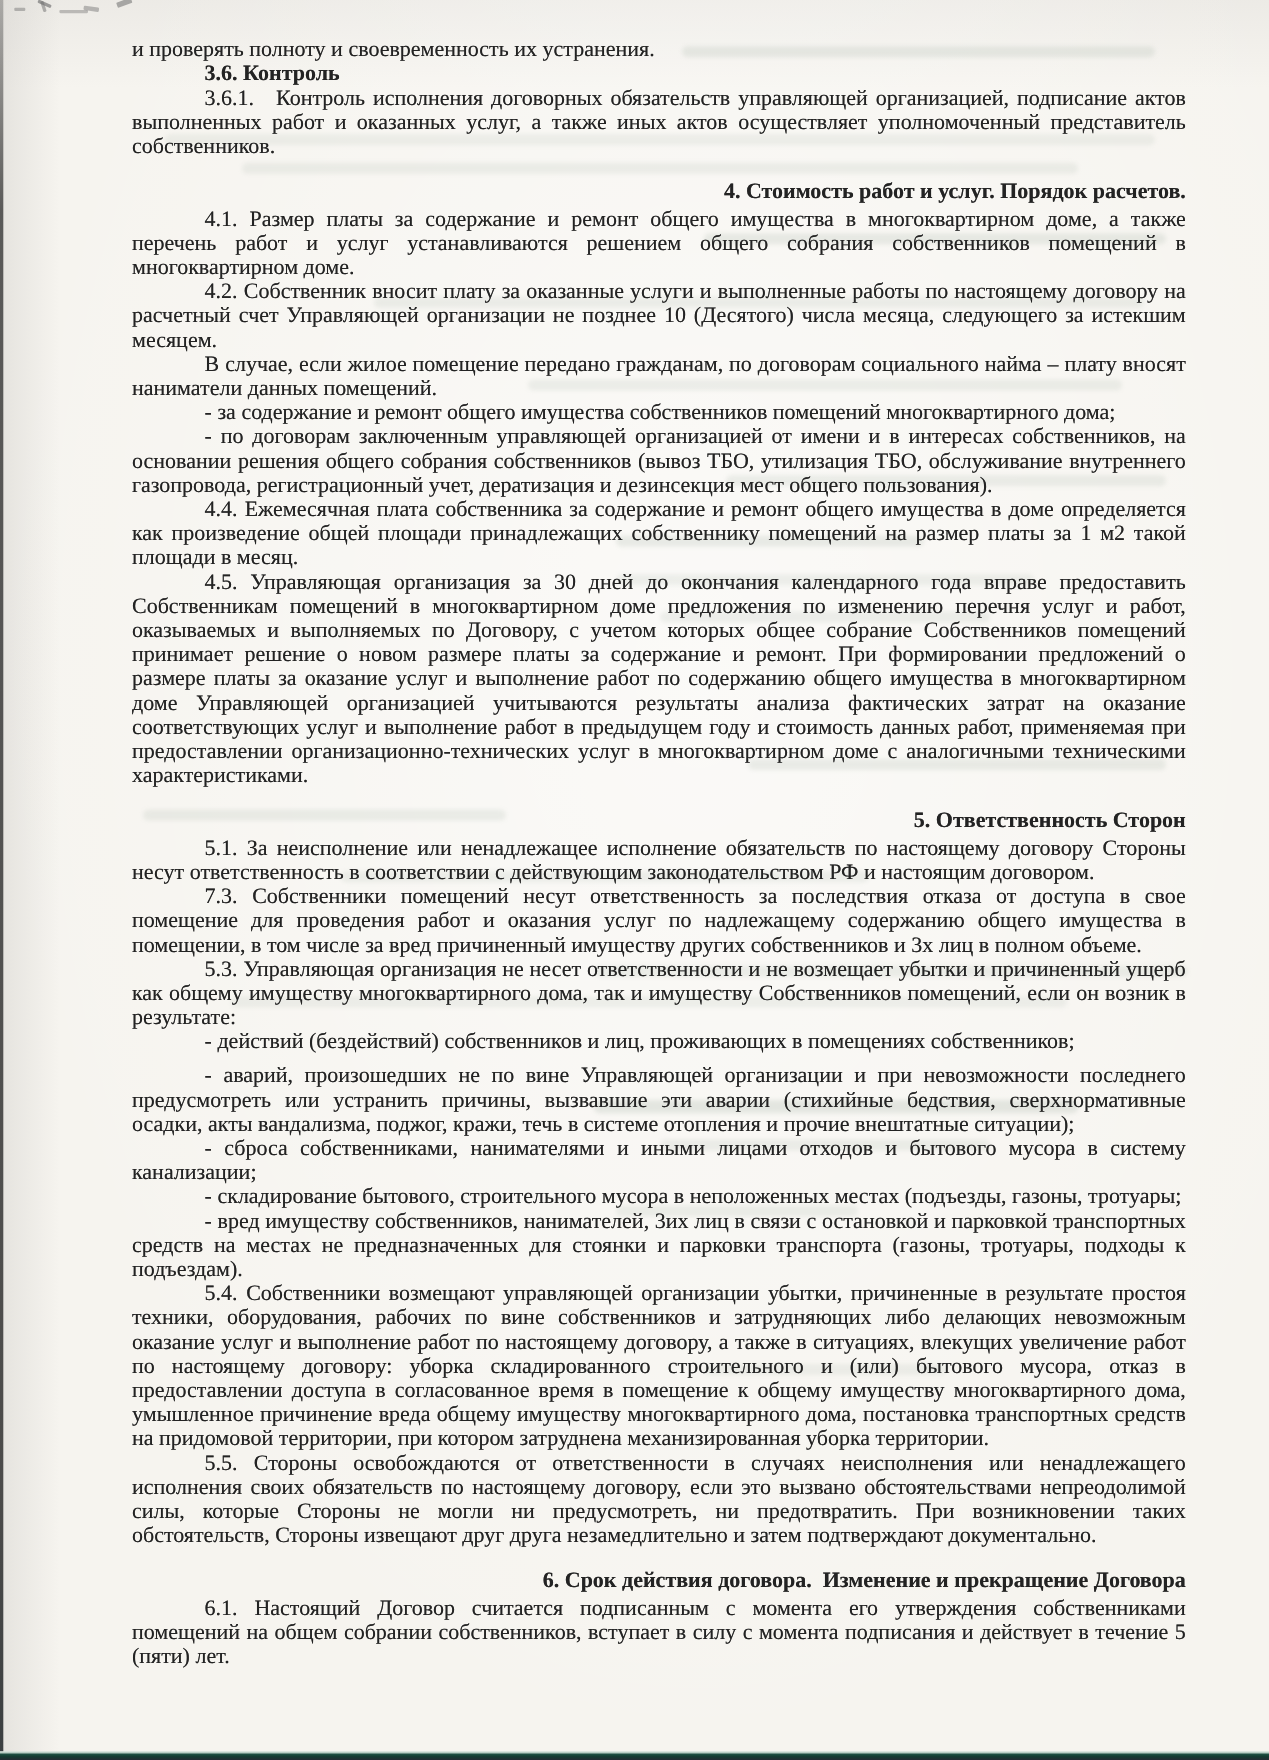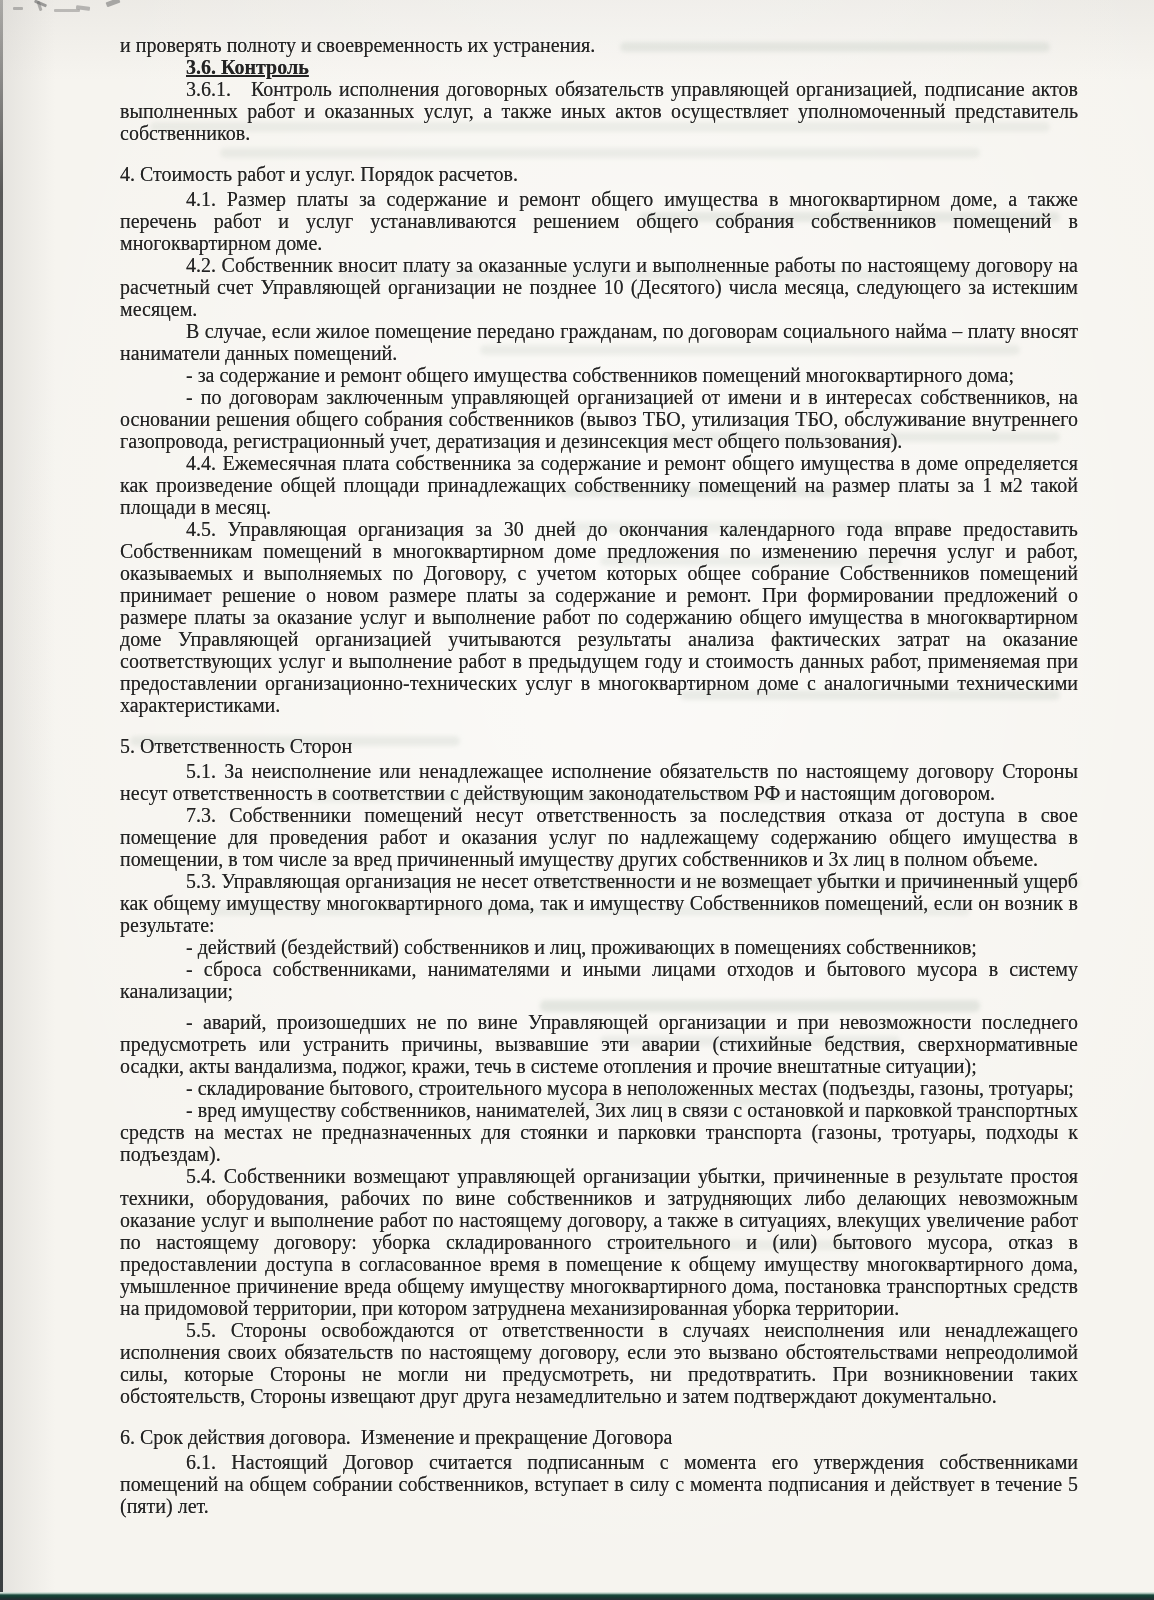--- a/index.html
+++ b/index.html
@@ -24,22 +24,22 @@
     font-size: 20px;
     line-height: 22px;
     z-index: 2;
     text-shadow: 0 0 0.6px rgba(45,45,45,0.65);
   }
   .block { margin: 0; }
   .plain      { text-align: justify; }
   .para       { text-align: justify; text-indent: 66px; }
   .bullet     { text-align: justify; text-indent: 66px; }
   .bullet-gap { text-align: justify; text-indent: 66px; margin-top: 9px; }
-  .subheading { font-weight: bold; text-indent: 66px; text-decoration: underline; }
-  .heading    { font-weight: normal; text-align: left; margin-top: 19px; margin-bottom: 3px; }
+  .subheading { font-weight: bold; text-indent: 66px; }
+  .heading    { font-weight: bold; text-align: right; margin-top: 19px; margin-bottom: 3px; }
 
   
   .edge-line-left {
     position: absolute; left: 0; top: 0; bottom: 0; width: 3px; z-index: 3;
     background: linear-gradient(180deg, rgba(70,70,70,0.35) 0%, rgba(55,55,55,0.8) 12%, rgba(48,48,48,0.85) 85%, rgba(40,45,48,0.9) 100%);
   }
   .bottom-strip {
     position: absolute; left: 0; right: 0; bottom: 0; height: 8px; z-index: 4;
     background: linear-gradient(180deg, #d9e3dc 0%, #cfded6 12%, #1a4a3d 38%, #153a31 62%, #252b33 100%);
   }
@@ -92,21 +92,21 @@
     <div class="block para">В случае, если жилое помещение передано гражданам, по договорам социального найма – плату вносят наниматели данных помещений.</div>
     <div class="block bullet">- за содержание и ремонт общего имущества собственников помещений многоквартирного дома;</div>
     <div class="block bullet">- по договорам заключенным управляющей организацией от имени и в интересах собственников, на основании решения общего собрания собственников (вывоз ТБО, утилизация ТБО, обслуживание внутреннего газопровода, регистрационный учет, дератизация и дезинсекция мест общего пользования).</div>
     <div class="block para">4.4. Ежемесячная плата собственника за содержание и ремонт общего имущества в доме определяется как произведение общей площади принадлежащих собственнику помещений на размер платы за 1 м2 такой площади в месяц.</div>
     <div class="block para">4.5. Управляющая организация за 30 дней до окончания календарного года вправе предоставить Собственникам помещений в многоквартирном доме предложения по изменению перечня услуг и работ, оказываемых и выполняемых по Договору, с учетом которых общее собрание Собственников помещений принимает решение о новом размере платы за содержание и ремонт. При формировании предложений о размере платы за оказание услуг и выполнение работ по содержанию общего имущества в многоквартирном доме Управляющей организацией учитываются результаты анализа фактических затрат на оказание соответствующих услуг и выполнение работ в предыдущем году и стоимость данных работ, применяемая при предоставлении организационно-технических услуг в многоквартирном доме с аналогичными техническими характеристиками.</div>
     <div class="block heading">5. Ответственность Сторон</div>
     <div class="block para">5.1. За неисполнение или ненадлежащее исполнение обязательств по настоящему договору Стороны несут ответственность в соответствии с действующим законодательством РФ и настоящим договором.</div>
     <div class="block para">7.3. Собственники помещений несут ответственность за последствия отказа от доступа в свое помещение для проведения работ и оказания услуг по надлежащему содержанию общего имущества в помещении, в том числе за вред причиненный имуществу других собственников и 3х лиц в полном объеме.</div>
     <div class="block para">5.3. Управляющая организация не несет ответственности и не возмещает убытки и причиненный ущерб как общему имуществу многоквартирного дома, так и имуществу Собственников помещений, если он возник в результате:</div>
     <div class="block bullet">- действий (бездействий) собственников и лиц, проживающих в помещениях собственников;</div>
+    <div class="block bullet-gap">- аварий, произошедших не по вине Управляющей организации и при невозможности последнего предусмотреть или устранить причины, вызвавшие эти аварии (стихийные бедствия, сверхнормативные осадки, акты вандализма, поджог, кражи, течь в системе отопления и прочие внештатные ситуации);</div>
     <div class="block bullet">- сброса собственниками, нанимателями и иными лицами отходов и бытового мусора в систему канализации;</div>
-    <div class="block bullet-gap">- аварий, произошедших не по вине Управляющей организации и при невозможности последнего предусмотреть или устранить причины, вызвавшие эти аварии (стихийные бедствия, сверхнормативные осадки, акты вандализма, поджог, кражи, течь в системе отопления и прочие внештатные ситуации);</div>
     <div class="block bullet">- складирование бытового, строительного мусора в неположенных местах (подъезды, газоны, тротуары;</div>
     <div class="block bullet">- вред имуществу собственников, нанимателей, 3их лиц в связи с остановкой и парковкой транспортных средств на местах не предназначенных для стоянки и парковки транспорта (газоны, тротуары, подходы к подъездам).</div>
     <div class="block para">5.4. Собственники возмещают управляющей организации убытки, причиненные в результате простоя техники, оборудования, рабочих по вине собственников и затрудняющих либо делающих невозможным оказание услуг и выполнение работ по настоящему договору, а также в ситуациях, влекущих увеличение работ по настоящему договору: уборка складированного строительного и (или) бытового мусора, отказ в предоставлении доступа в согласованное время в помещение к общему имуществу многоквартирного дома, умышленное причинение вреда общему имуществу многоквартирного дома, постановка транспортных средств на придомовой территории, при котором затруднена механизированная уборка территории.</div>
     <div class="block para">5.5. Стороны освобождаются от ответственности в случаях неисполнения или ненадлежащего исполнения своих обязательств по настоящему договору, если это вызвано обстоятельствами непреодолимой силы, которые Стороны не могли ни предусмотреть, ни предотвратить. При возникновении таких обстоятельств, Стороны извещают друг друга незамедлительно и затем подтверждают документально.</div>
     <div class="block heading">6. Срок действия договора. Изменение и прекращение Договора</div>
     <div class="block para">6.1. Настоящий Договор считается подписанным с момента его утверждения собственниками помещений на общем собрании собственников, вступает в силу с момента подписания и действует в течение 5 (пяти) лет.</div>
   </div>
 
 </body></html>

